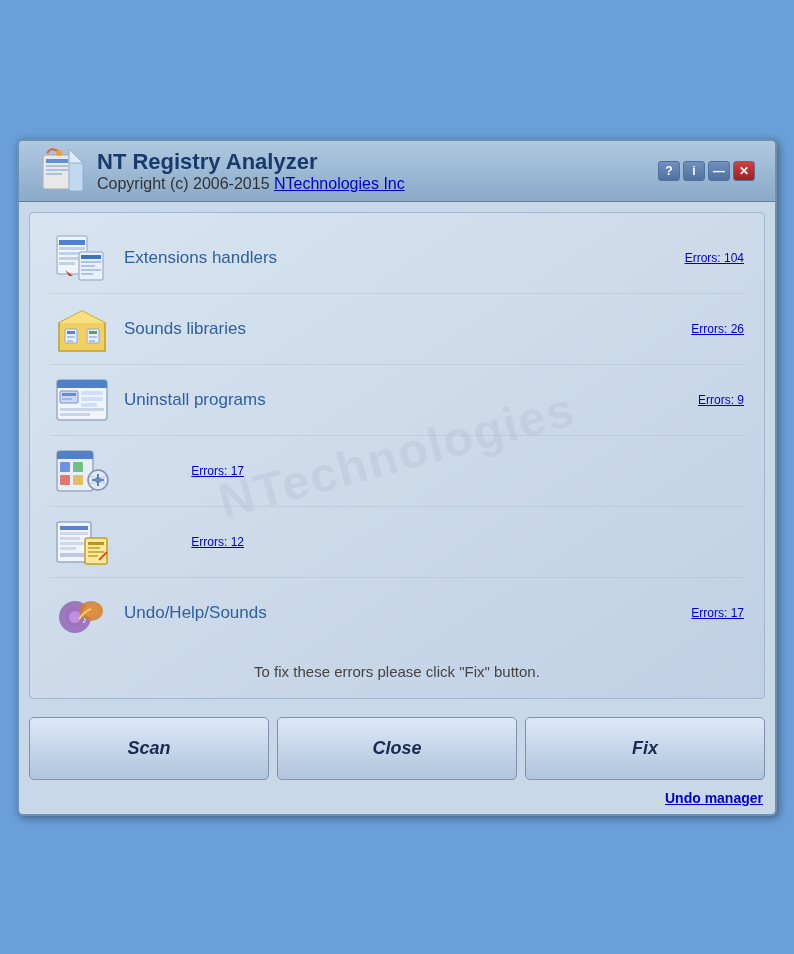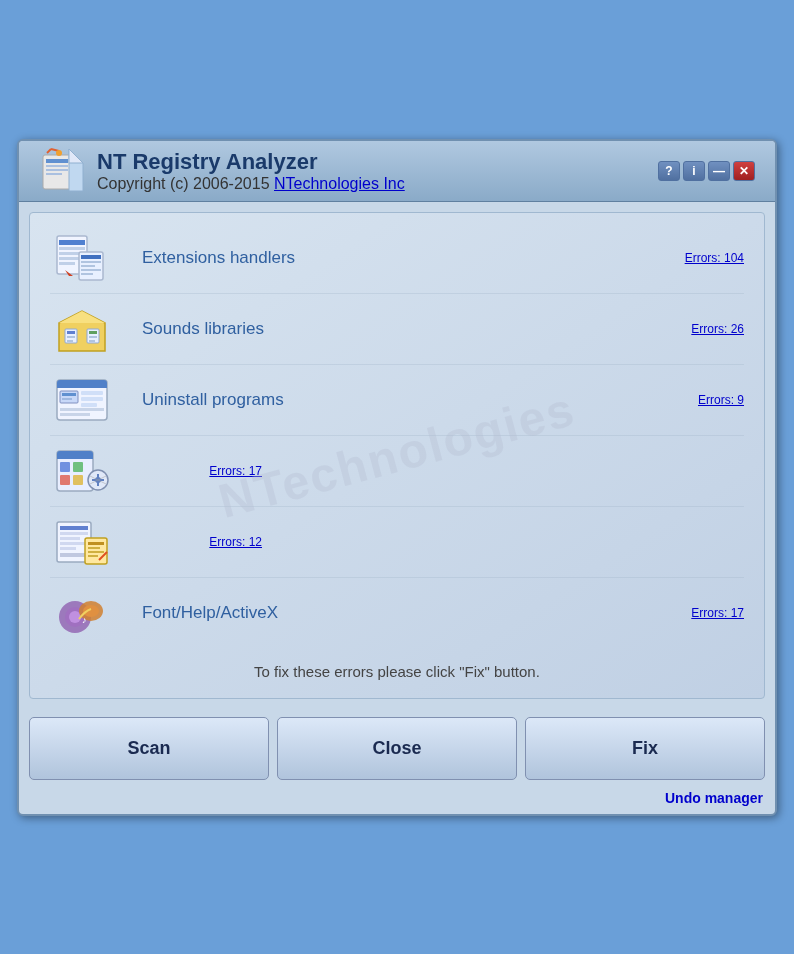--- a/index.html
+++ b/index.html
@@ -97,21 +97,20 @@
       border-radius: 4px;
       border: 1px solid #a0b8d0;
       padding: 10px 20px;
     }
 
     .item-row {
       display: flex;
       align-items: center;
       padding: 8px 0;
       border-bottom: 1px solid transparent;
-      gap: 18px;
     }
 
     .item-row:not(:last-child) {
       border-bottom: 1px solid rgba(160,180,200,0.3);
     }
 
     .item-icon {
       width: 64px;
       height: 54px;
       flex-shrink: 0;
@@ -173,31 +172,33 @@
     .main-btn {
       flex: 1;
       padding: 20px 0;
       font-size: 18px;
       font-weight: bold;
       color: #1a2a50;
       background: linear-gradient(to bottom, #dce8f8, #b0c4dc);
       border: 1px solid #8090b0;
       border-radius: 5px;
       cursor: pointer;
+      font-style: italic;
     }
 
     .footer-bar {
       display: flex;
       justify-content: flex-end;
       padding: 4px 12px 8px;
     }
 
     .undo-link {
       font-size: 14px;
       color: #0000cc;
+      text-decoration: underline;
       font-weight: bold;
       cursor: pointer;
     }
   </style>
 </head>
 <body>
 
 <div class="window">
 
   <div class="title-bar">
@@ -342,21 +343,21 @@
             <svg width="54" height="48" viewBox="0 0 54 48" xmlns="http://www.w3.org/2000/svg">
       <circle cx="20" cy="28" r="16" fill="#9060b0" opacity="0.8"></circle>
       <circle cx="20" cy="28" r="10" fill="#a070c0"></circle>
       <circle cx="20" cy="28" r="6" fill="#c090e0"></circle>
       <ellipse cx="36" cy="22" rx="12" ry="10" fill="#d08030" opacity="0.85"></ellipse>
       <ellipse cx="36" cy="22" rx="8" ry="6" fill="#e09040"></ellipse>
       <path d="M24,30 Q30,22 36,20" stroke="#f0d060" stroke-width="2" fill="none"></path>
       <text x="27" y="34" font-size="9" fill="white" font-weight="bold">♪</text>
     </svg>
           </div>
-          <span class="item-name">Font/Help/ActiveX</span>
+          <span class="item-name">Undo/Help/Sounds</span>
           <span class="item-errors">Errors: 17</span>
         </div>
       </div>
 
     <div class="fix-hint">To fix these errors please click "Fix" button.</div>
   </div>
 
   <div class="bottom-buttons">
     <button class="main-btn">Scan</button>
     <button class="main-btn">Close</button>

